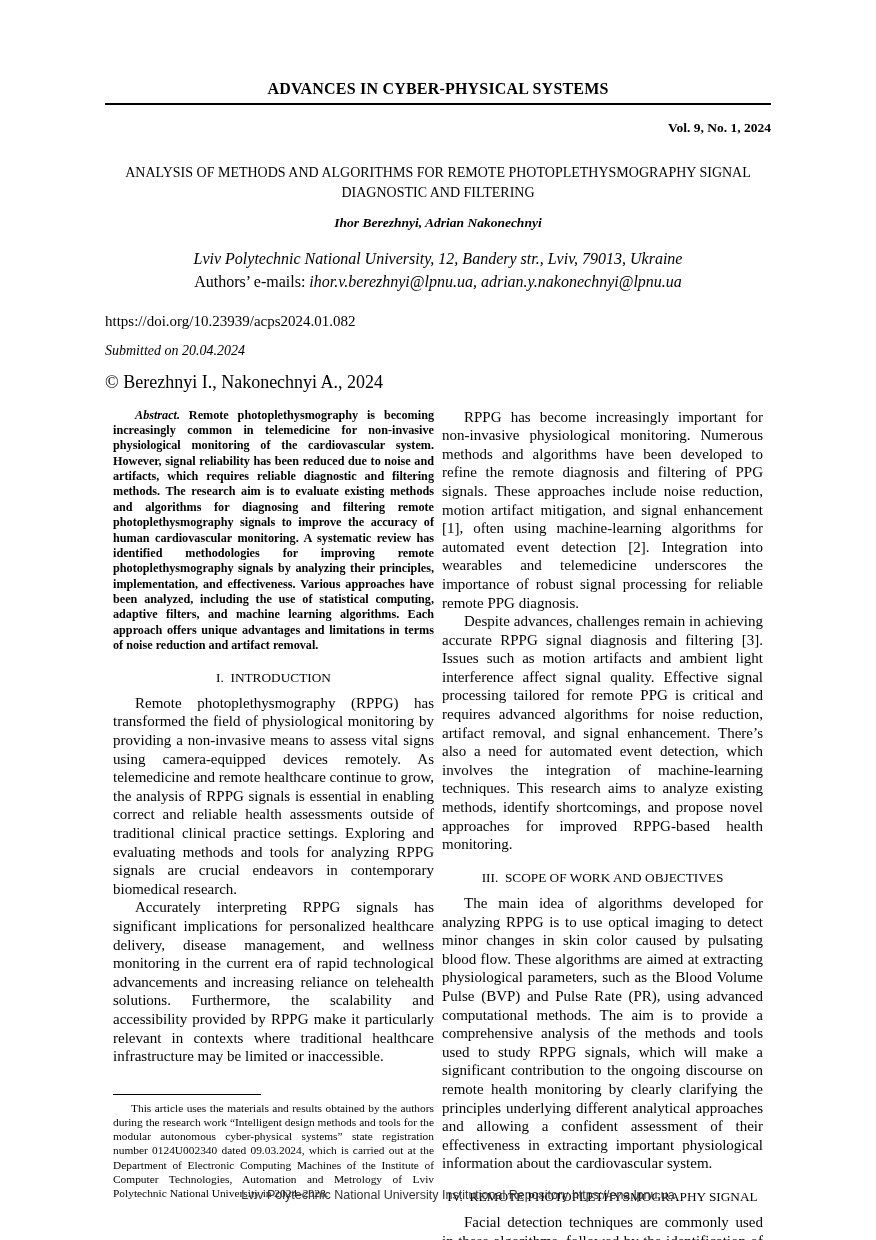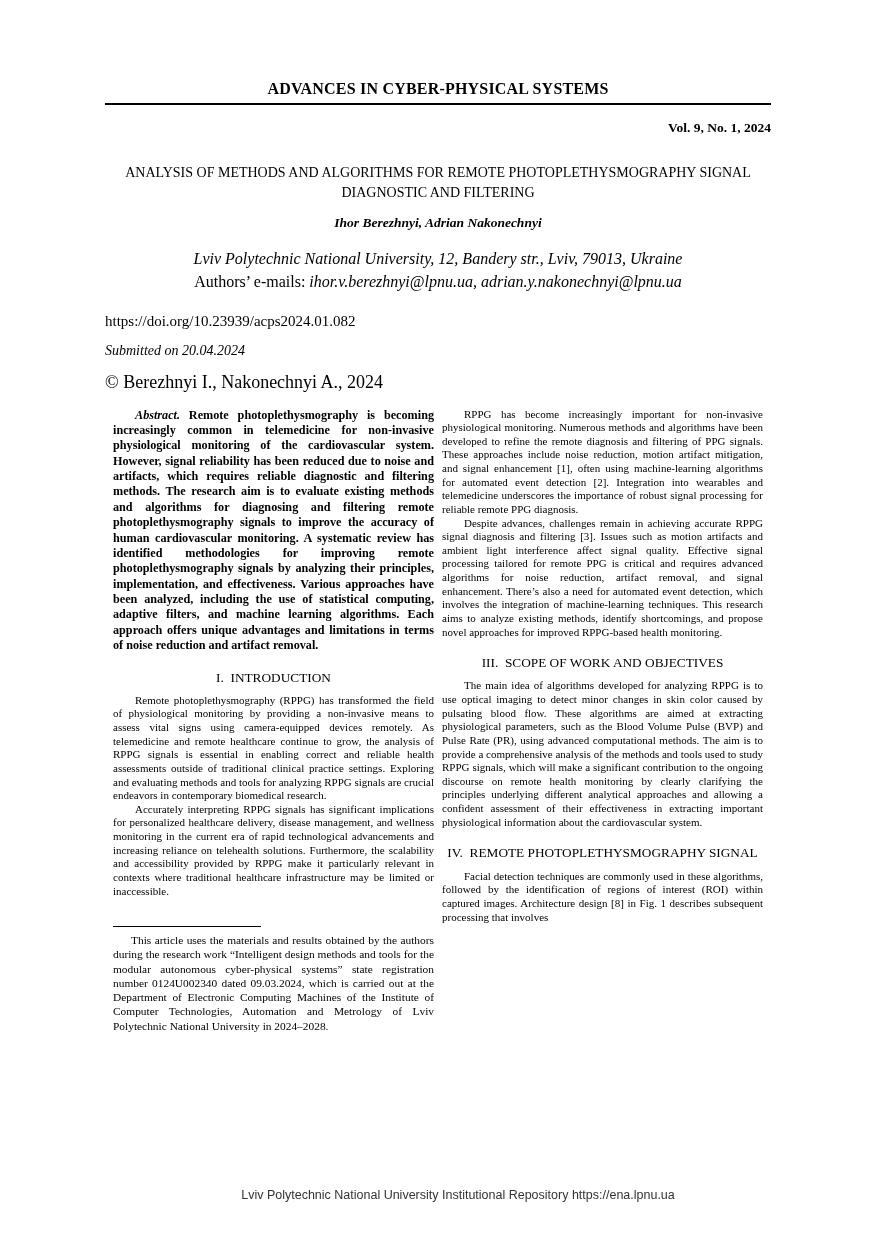--- a/index.html
+++ b/index.html
@@ -74,21 +74,21 @@
     gap: 8px;
     margin-top: 15px;
     justify-content: center;
   }
   .col {
     width: 321px;
     flex: 0 0 321px;
   }
   p {
     margin: 0;
-    font-size: 11px;
+    font-size: 15px;
     line-height: 1.24;
     text-align: justify;
     text-indent: 22px;
   }
   .abstract, .index-terms {
     font-size: 12.2px;
     font-weight: bold;
     line-height: 1.26;
   }
   .abs-label, .it-label {

